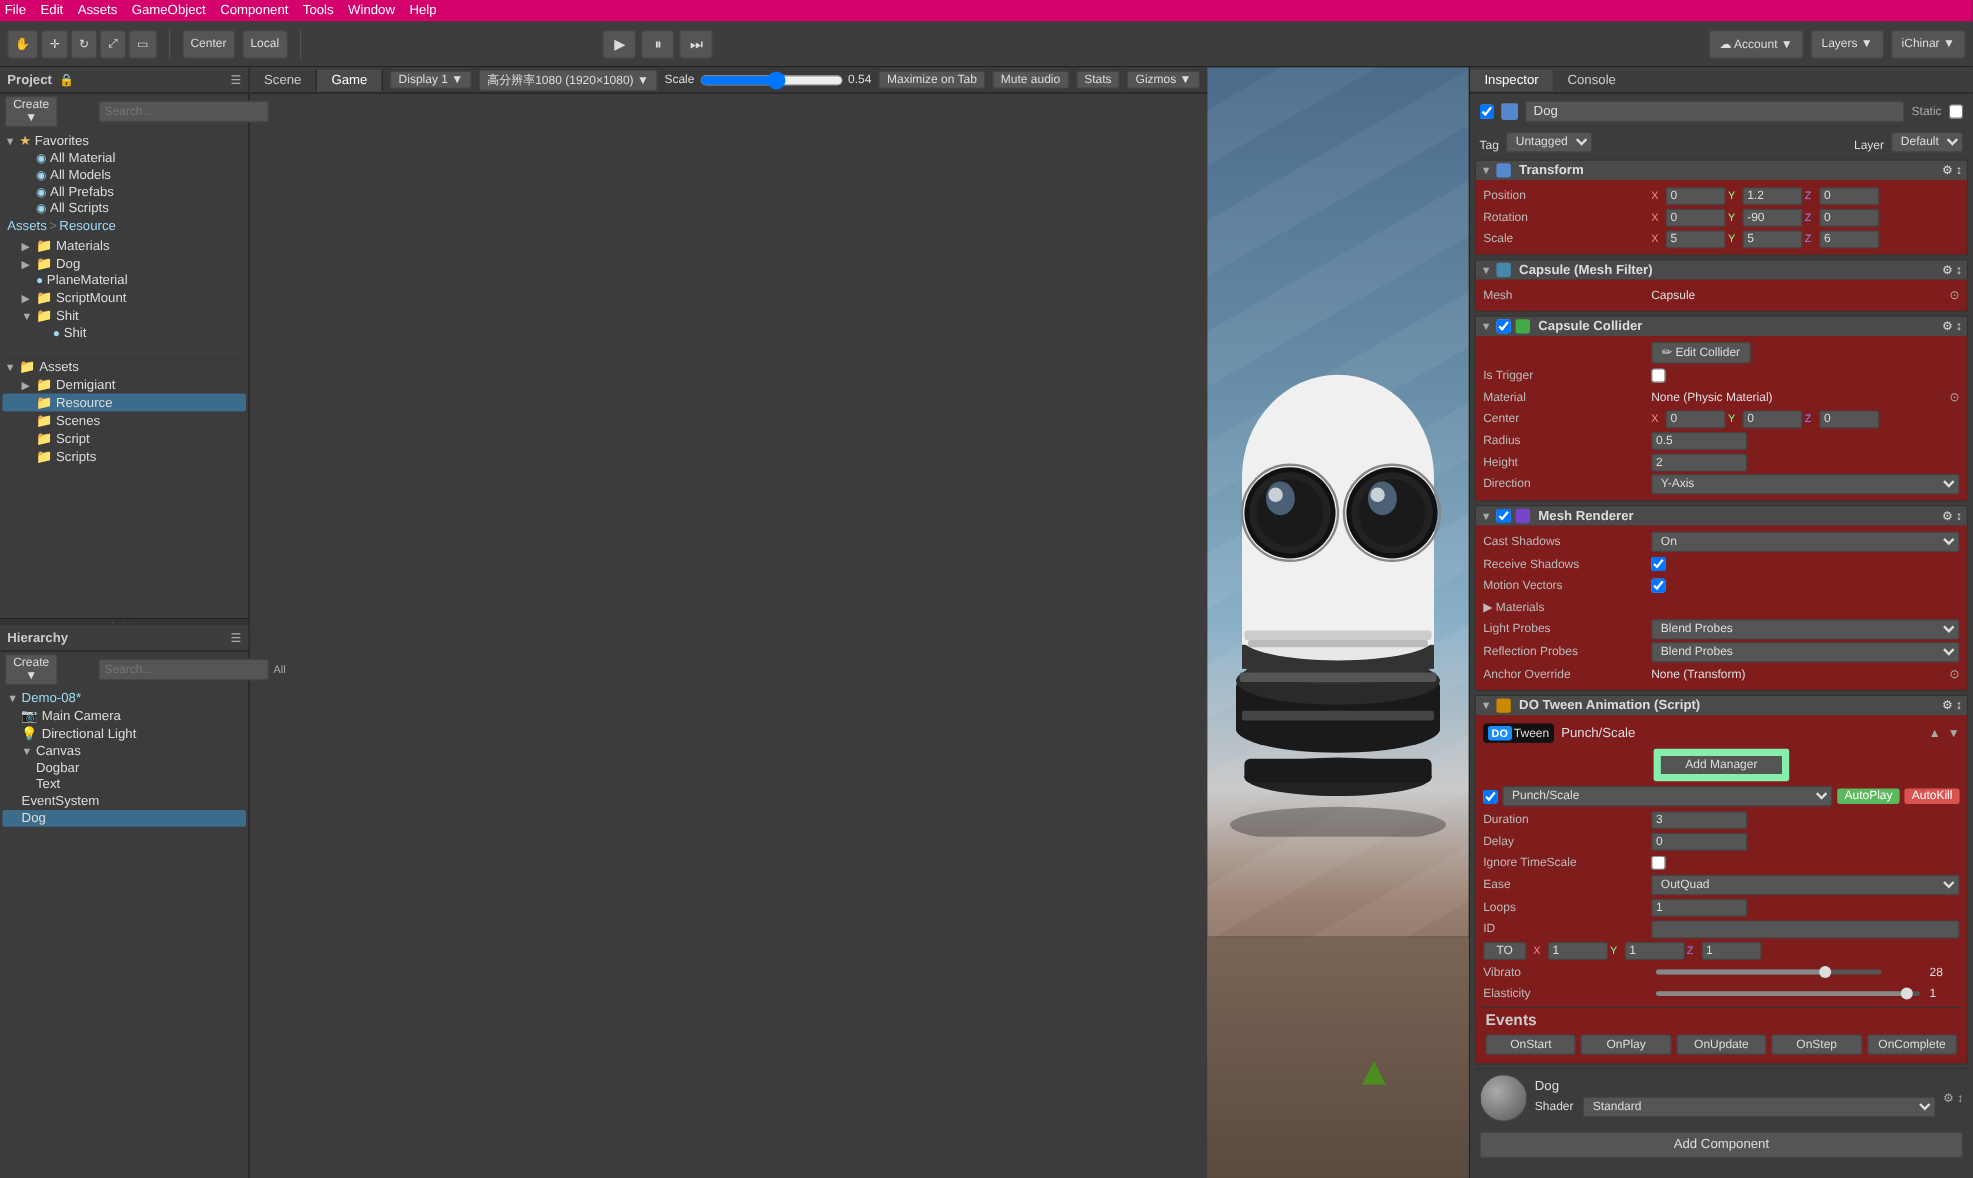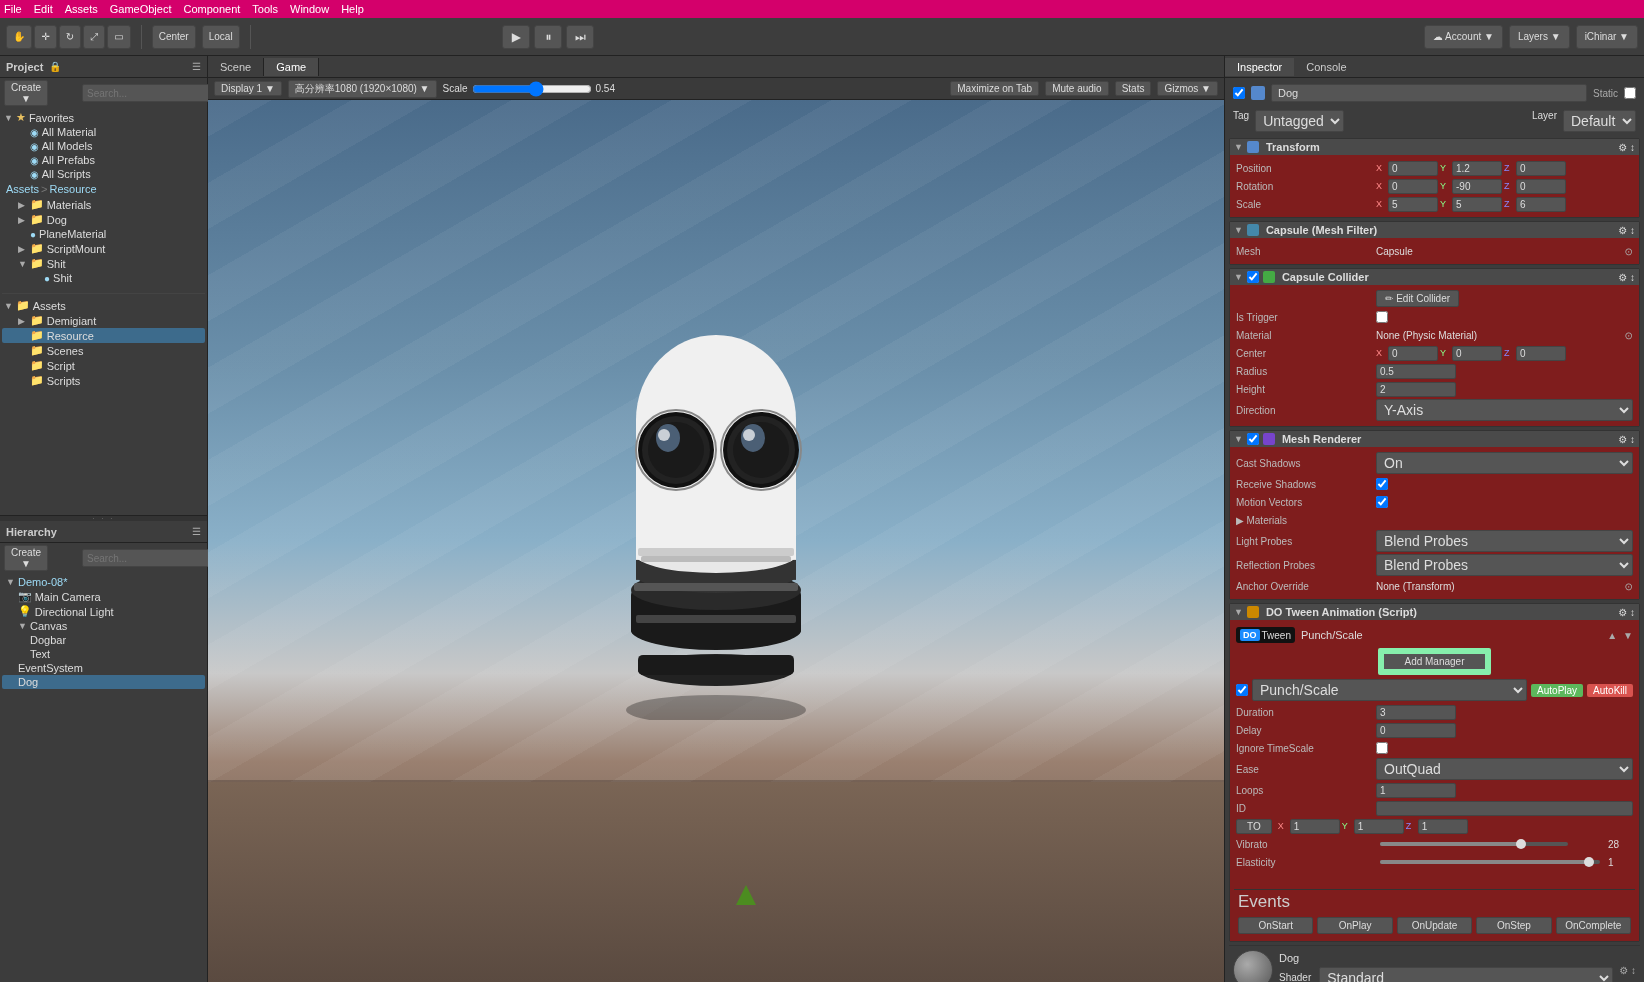--- a/index.html
+++ b/index.html
@@ -40,21 +40,21 @@
 
     
     .assets-header { display: flex; align-items: center; padding: 2px 4px; gap: 0; font-size: 11px; }
     .assets-header span { cursor: pointer; }
     .assets-header .sep { color: #777; margin: 0 2px; }
 
     
     #hierarchy-panel { flex: 1; display: flex; flex-direction: column; }
 
     
-    #center { flex: 1; display: flex; flex-direction: column; }
+    #center { flex: 1; display: flex; }
 
     
     #scene-tabs { background: #3d3d3d; height: 22px; display: flex; align-items: center; border-bottom: 1px solid #222; }
     .scene-tab { padding: 3px 12px; cursor: pointer; border-right: 1px solid #222; font-size: 11px; color: #ccc; }
     .scene-tab.active { background: #4a4a4a; color: white; }
 
     
     #scene-toolbar { background: #3a3a3a; height: 22px; display: flex; align-items: center; padding: 0 6px; gap: 6px; border-bottom: 1px solid #222; font-size: 10px; }
     .scene-toolbar-btn { background: #555; border: 1px solid #444; color: #ddd; padding: 1px 6px; border-radius: 2px; font-size: 10px; cursor: pointer; }
     .scene-scale { display: flex; align-items: center; gap: 4px; flex: 1; }
@@ -78,22 +78,22 @@
     .inspector-tab.active { background: #4a4a4a; color: white; }
 
     
     #inspector-content { padding: 4px; overflow-y: auto; flex: 1; }
 
     
     .insp-header-row { display: flex; align-items: center; padding: 2px 4px; gap: 6px; margin-bottom: 4px; }
     .insp-static { font-size: 10px; color: #aaa; }
 
     
-    .tag-layer-row { display: flex; align-items: flex-start; gap: 6px; padding: 2px 4px; margin-bottom: 4px; font-size: 10px; }
-    .small-select { background: #555; border: 1px solid #444; color: #ddd; font-size: 14px; padding: 1px 3px; border-radius: 2px; cursor: pointer; }
+    .tag-layer-row { display: flex; align-items: flex-end; gap: 6px; padding: 2px 4px; margin-bottom: 4px; font-size: 10px; }
+    .small-select { background: #555; border: 1px solid #444; color: #ddd; font-size: 10px; padding: 1px 3px; border-radius: 2px; cursor: pointer; }
 
     
     .component { border: 1px solid #333; margin-bottom: 3px; border-radius: 2px; }
     .component-header { background: #4a4a4a; display: flex; align-items: center; padding: 2px 4px; cursor: pointer; gap: 4px; }
     .component-header-title { font-weight: bold; font-size: 11px; flex: 1; }
     .component-body { padding: 4px; background: #7f1d1d; }
 
     
     .prop-row { display: flex; align-items: center; padding: 1px 2px; min-height: 18px; }
     .prop-label { width: 140px; color: #bbb; font-size: 10px; flex-shrink: 0; }
@@ -107,21 +107,21 @@
     .checkbox { width: 12px; height: 12px; }
     .autoplay-btn { background: #5cb85c; color: white; padding: 1px 6px; border-radius: 2px; font-size: 10px; cursor: pointer; border: none; }
     .autokill-btn { background: #d9534f; color: white; padding: 1px 6px; border-radius: 2px; font-size: 10px; cursor: pointer; border: none; }
 
     
     .prop-slider { flex: 1; height: 4px; background: #555; border-radius: 2px; position: relative; margin: 0 4px; }
     .prop-slider-fill { height: 100%; background: #888; border-radius: 2px; }
     .prop-slider-thumb { width: 10px; height: 10px; background: #ddd; border-radius: 50%; position: absolute; top: -3px; transform: translateX(-50%); }
 
     
-    .events-header { padding: 2px 4px; font-weight: normal; font-size: 17px; color: #ccc; border-top: 1px solid #333; margin-top: 18px; }
+    .events-header { padding: 2px 4px; font-weight: bold; font-size: 13px; color: #ccc; border-top: 1px solid #333; margin-top: 2px; }
     .events-row { display: flex; gap: 4px; padding: 3px 4px; }
     .event-btn { flex: 1; background: #555; border: 1px solid #444; color: #ddd; padding: 2px; font-size: 10px; border-radius: 2px; cursor: pointer; text-align: center; }
 
     
     .material-section { display: flex; align-items: center; gap: 6px; padding: 4px; border-top: 1px solid #333; }
     .material-preview { width: 40px; height: 40px; background: radial-gradient(circle at 35% 35%, #aaa, #555); border-radius: 50%; border: 1px solid #444; }
     .material-info { flex: 1; }
     .shader-row { display: flex; align-items: center; gap: 4px; font-size: 10px; }
 
     

